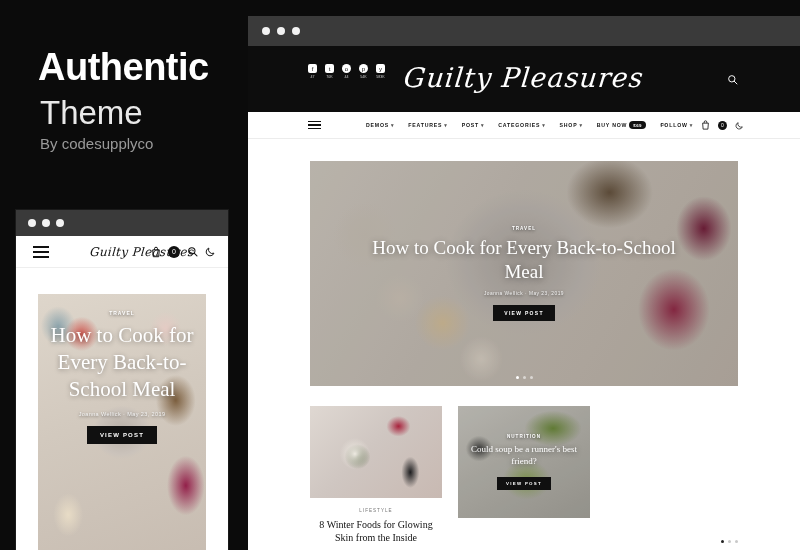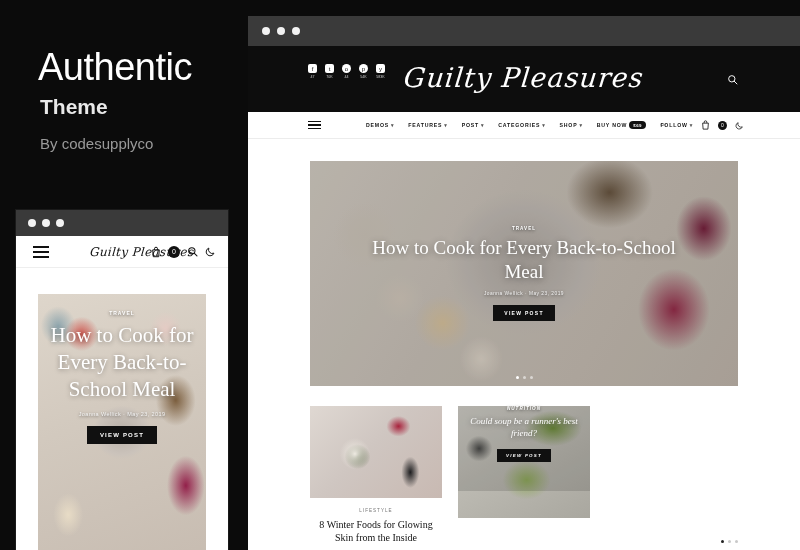--- a/index.html
+++ b/index.html
@@ -11,26 +11,26 @@
   }
   .serif { font-family: "Liberation Serif", serif; }
 
   
   #promo {
     position: absolute; left: 0; top: 0; width: 248px; height: 550px;
     background: #0b0b0b;
   }
   #promo-title {
     position: absolute; left: 38px; top: 48px;
-    font-size: 38px; font-weight: normal; color: #ffffff;
+    font-size: 38px; font-weight: bold; color: #ffffff;
     letter-spacing: -0.5px; line-height: 1;
   }
   #promo-sub {
     position: absolute; left: 40px; top: 96px;
-    font-size: 21px; color: #e9e9e9; font-weight: 700; line-height: 1;
+    font-size: 33px; color: #e9e9e9; font-weight: 400; line-height: 1;
   }
   #promo-by {
     position: absolute; left: 40px; top: 136px;
     font-size: 15px; color: #9a9a9a; font-weight: 400; line-height: 1;
   }
 
   
   .chrome-bar { background: #3a3a3a; display: flex; align-items: center; }
   .dot { border-radius: 50%; background: #f2f2f2; }
 
@@ -180,23 +180,23 @@
   .card.overlay-card { position: relative; }
   .card.overlay-card .card-img { height: 112px; }
   #img-c {
     background:
       radial-gradient(ellipse 30% 22% at 72% 20%, #6f8d3d 0%, rgba(111,141,61,0) 72%),
       radial-gradient(ellipse 26% 25% at 52% 66%, #8fa85c 0%, rgba(143,168,92,0) 70%),
       radial-gradient(ellipse 14% 16% at 16% 38%, #4a4a48 0%, rgba(74,74,72,0) 72%),
       linear-gradient(150deg, #cfcdc6 0%, #bcbab2 45%, #a9a79f 100%);
   }
   .card-overlay {
-    position: absolute; inset: 0 0 auto 0; height: 85px;
-    display: flex; flex-direction: column; align-items: center; 
-    color: #fff; text-align: center; background: rgba(0,0,0,.13); font-style: italic;
+    position: absolute; inset: 0 0 auto 0; height: 112px;
+    display: flex; flex-direction: column; align-items: center; justify-content: center;
+    color: #fff; text-align: center; background: rgba(0,0,0,.13);
   }
   .card-overlay .ov-title {
     font-size: 9px; line-height: 1.3; text-shadow: 0 1px 5px rgba(0,0,0,.5);
     padding: 0 8px;
   }
   .card-overlay .view-btn { margin-top: 10px; padding: 4px 9px; font-size: 4.4px; }
   #d-page-dots {
     position: absolute; right: 62px; bottom: 7px; display: flex; gap: 4px; align-items: center;
   }
   #d-page-dots i { width: 3px; height: 3px; border-radius: 50%; background: #c9c9c9; display: block; }

